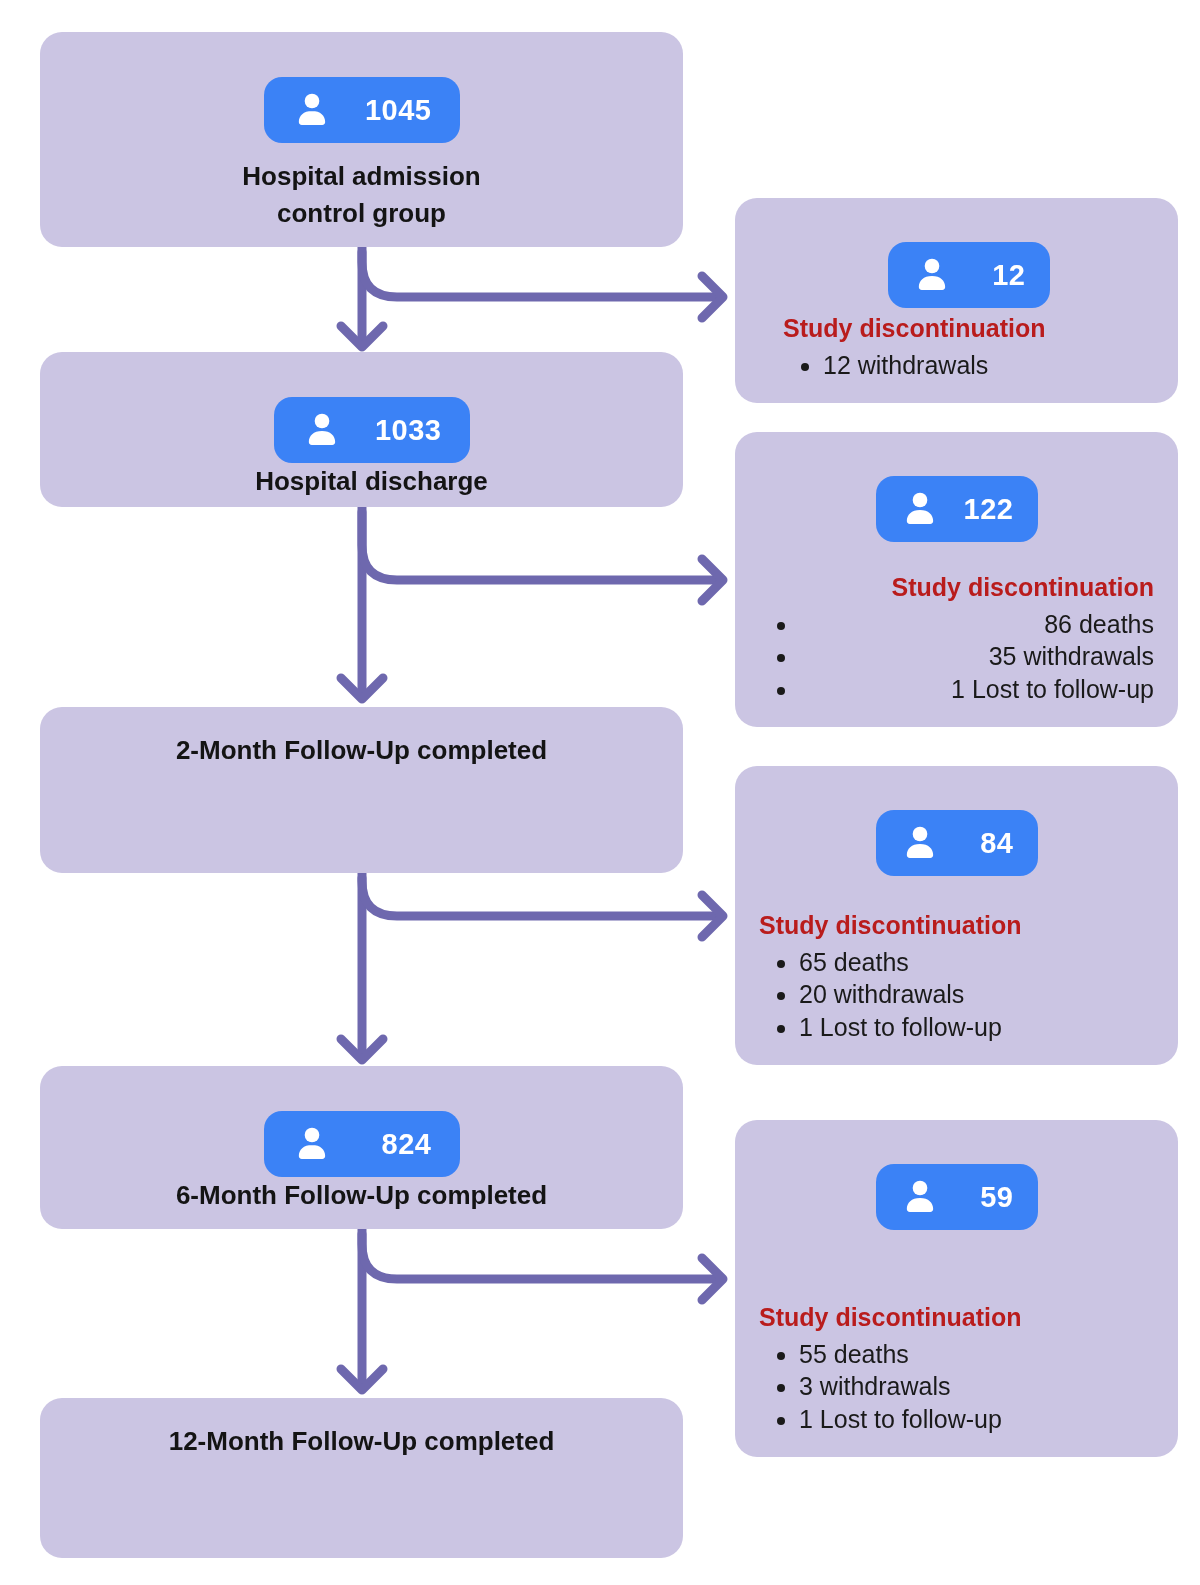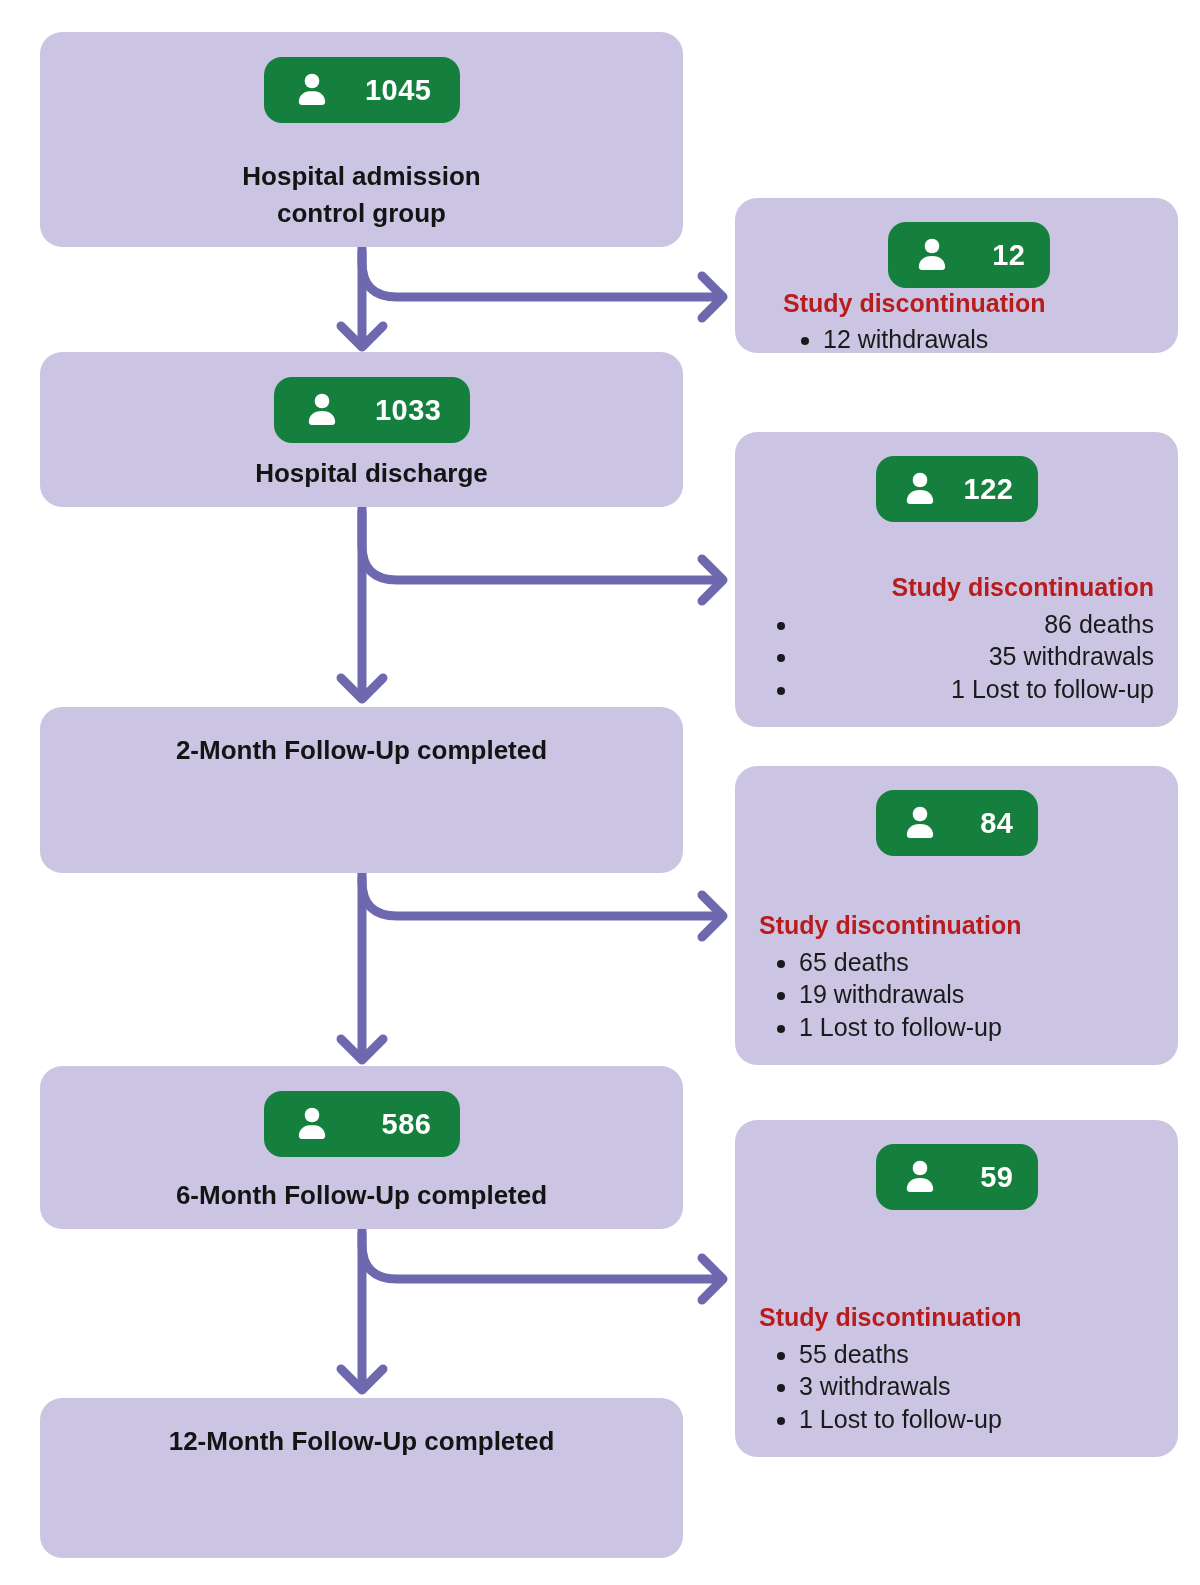--- a/index.html
+++ b/index.html
@@ -24,29 +24,30 @@
   .node.main{
     left:40px;width:643px;
     align-items:center;
     padding:25px 20px 14px 20px;
   }
   .node.side{
     left:735px;width:443px;
     padding:24px 24px 22px 24px;
   }
   .badge{
-    background:#15803d;
+    background:#3b82f6;
     border-radius:18px;
     height:66px;
     display:flex;
     align-items:center;
     justify-content:space-between;
     padding:0 28px;
     box-sizing:border-box;
     flex:0 0 auto;
+    margin-top:20px;
   }
   .node.main .badge{width:196px;}
   .node.side .badge{width:162px;align-self:center;padding:0 24px;}
   .badge .person-svg{width:40px;height:40px;display:block;fill:#ffffff;}
   .badge .count{
     color:#ffffff;
     font-weight:bold;
     font-size:29px;
     letter-spacing:0.5px;
   }
@@ -133,30 +134,30 @@
 
   <div class="node main" style="top:707px;height:166px;">
     <div class="main-label">2-Month Follow-Up completed</div>
   </div>
 
   <div class="node main" style="top:1066px;height:163px;">
     <div class="badge">
       <svg class="person-svg">
           <use href="#icon-person"></use>
         </svg>
-      <span class="count">586</span>
+      <span class="count">824</span>
     </div>
     <div class="main-label">6-Month Follow-Up completed</div>
   </div>
 
   <div class="node main" style="top:1398px;height:160px;">
     <div class="main-label">12-Month Follow-Up completed</div>
   </div>
 
-  <div class="node side" style="top:198px;height:155px;padding-left:48px;">
+  <div class="node side" style="top:198px;height:205px;padding-left:48px;">
     <div class="badge">
       <svg class="person-svg">
           <use href="#icon-person"></use>
         </svg>
       <span class="count">12</span>
     </div>
     <div class="side-body">
       <div class="side-title">Study discontinuation</div>
       <ul class="side-bullets">
         <li>12 withdrawals</li>
@@ -185,21 +186,21 @@
     <div class="badge">
       <svg class="person-svg">
           <use href="#icon-person"></use>
         </svg>
       <span class="count">84</span>
     </div>
     <div class="side-body">
       <div class="side-title">Study discontinuation</div>
       <ul class="side-bullets">
         <li>65 deaths</li>
-        <li>19 withdrawals</li>
+        <li>20 withdrawals</li>
         <li>1 Lost to follow-up</li>
       </ul>
     </div>
   </div>
 
   <div class="node side" style="top:1120px;height:337px;">
     <div class="badge">
       <svg class="person-svg">
           <use href="#icon-person"></use>
         </svg>

